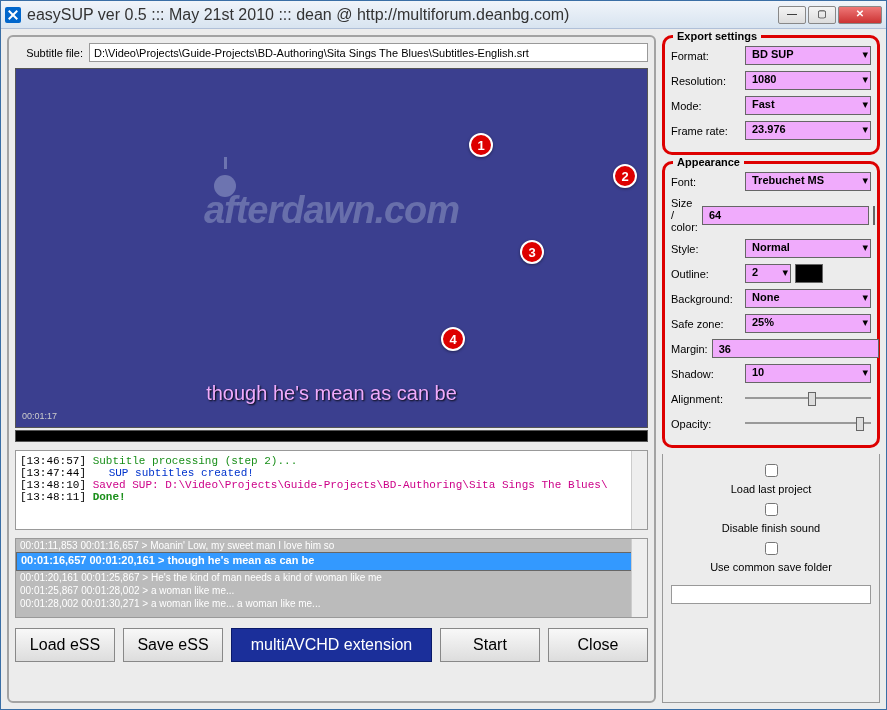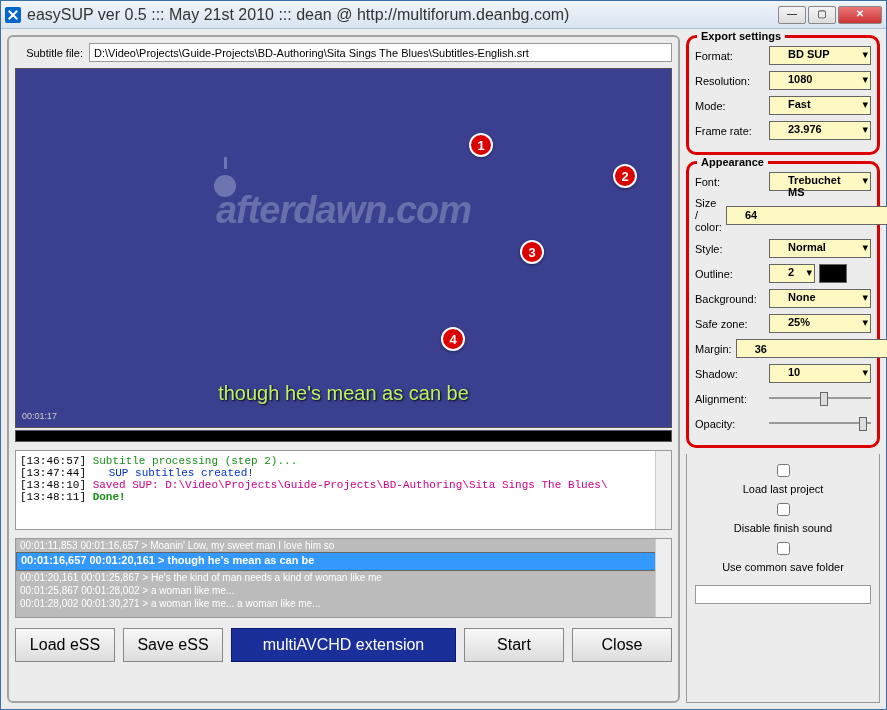--- a/index.html
+++ b/index.html
@@ -10,32 +10,32 @@
 .titlebar .ticon { width: 16px; height: 16px; background: #0066cc; border-radius: 2px; margin-right: 6px; position: relative; }
 .titlebar .ticon::before, .titlebar .ticon::after { content: ''; position: absolute; background: #fff; }
 .titlebar .ticon::before { width: 12px; height: 2px; top: 7px; left: 2px; transform: rotate(45deg); }
 .titlebar .ticon::after { width: 12px; height: 2px; top: 7px; left: 2px; transform: rotate(-45deg); }
 .titlebar .title { flex: 1; color: #333; font-size: 16px; }
 .wbtns { display: flex; gap: 0; }
 .wbtn { width: 28px; height: 18px; border: 1px solid #888; background: linear-gradient(#f4f4f4,#ddd); border-radius: 2px; margin-left: 2px; font-size: 10px; line-height: 14px; text-align: center; cursor: pointer; }
 .wbtn.close { width: 44px; background: linear-gradient(#e77,#c33); color: #fff; font-weight: bold; }
 .wbody { display: flex; height: calc(100% - 28px); padding: 6px; gap: 6px; }
 .leftpane { flex: 1; position: relative; border: 2px solid #a3a3a3; border-radius: 6px; padding: 6px; background: #ececec; }
-.rightpane { width: 194px; display: flex; flex-direction: column; gap: 6px; }
+.rightpane { width: 218px; display: flex; flex-direction: column; gap: 6px; }
 
 .filerow { display: flex; align-items: center; gap: 6px; margin-bottom: 6px; }
 .filerow label { width: 68px; text-align: right; }
 .filefield { flex: 1; height: 19px; border: 1px solid #999; background: #fff; padding: 2px 4px; font-size: 11px; }
 
 .preview { width: 100%; height: 360px; background: #3b3f8f; position: relative; border: 1px solid #555; }
 .watermark { position: absolute; top: 120px; left: 0; right: 0; text-align: center; font-size: 38px; font-weight: bold; font-style: italic; color: rgba(150,160,200,0.5); letter-spacing: -1px; }
 .sun { position: absolute; top: 88px; left: 190px; width: 48px; height: 48px; }
 .sun .c { width: 22px; height: 22px; background: rgba(160,170,210,0.5); border-radius: 50%; position: absolute; bottom: 8px; left: 8px; }
 .sun .r { position: absolute; width: 3px; height: 12px; background: rgba(160,170,210,0.5); left: 18px; top: 0; }
-.subtext { position: absolute; bottom: 22px; left: 0; right: 0; text-align: center; color: #bef264; font-size: 20px; font-family: "Trebuchet MS", sans-serif; text-shadow: 1px 1px 2px #000; }
+.subtext { position: absolute; bottom: 22px; left: 0; right: 0; text-align: center; color: #f0abfc; font-size: 20px; font-family: "Trebuchet MS", sans-serif; text-shadow: 1px 1px 2px #000; }
 .timecode { position: absolute; bottom: 6px; left: 6px; color: #ccc; font-size: 9px; }
 .playbar { height: 12px; background: #000; margin-top: 2px; border: 1px solid #555; }
 
 .log { height: 80px; background: #fff; border: 1px solid #999; margin-top: 8px; padding: 4px; font-family: "Courier New", monospace; font-size: 11px; overflow: hidden; position: relative; }
 .log .ts { color: #000; }
 .log .l1 { color: #1a8f1a; }
 .log .l2 { color: #0033cc; margin-left: 16px; }
 .log .l3 { color: #c08; }
 .log .l4 { color: #1a8f1a; font-weight: bold; }
 .sb { position: absolute; right: 0; top: 0; bottom: 0; width: 16px; background: #eee; border-left: 1px solid #ccc; }
@@ -49,21 +49,21 @@
 .btn { height: 34px; border: 1px solid #888; background: linear-gradient(#f8f8f8,#ddd); font-size: 16px; cursor: pointer; }
 .btn.short { width: 100px; }
 .btn.ext { flex: 1; background: #1b2f9a; color: #fff; border: 1px solid #0a1a6a; }
 .btn.start { width: 100px; }
 .btn.close2 { width: 100px; }
 
 .fieldset { border: 3px solid #d00; border-radius: 10px; padding: 8px 6px 6px; position: relative; }
 .fslegend { position: absolute; top: -8px; left: 8px; background: #ececec; padding: 0 4px; font-weight: bold; }
 .frow { display: flex; align-items: center; margin-bottom: 6px; gap: 4px; }
 .frow label { width: 70px; }
-.sel, .txt { flex: 1; height: 19px; border: 1px solid #666; background: #fef9c3; font-size: 11px; font-weight: bold; padding: 1px 18px; }
+.sel, .txt { flex: 1; height: 19px; border: 1px solid #666; background: #f0abfc; font-size: 11px; font-weight: bold; padding: 1px 6px; }
 .sel { position: relative; }
 .sel::after { content: '▾'; position: absolute; right: 2px; top: 1px; font-weight: normal; }
 .colorbox { width: 28px; height: 19px; border: 1px solid #666; background: #000; }
 .colorbox.white { background: #fff; }
 .slider { flex: 1; height: 19px; position: relative; }
 .slider .track { position: absolute; top: 8px; left: 0; right: 0; height: 2px; background: #999; }
 .slider .thumb { position: absolute; top: 3px; width: 8px; height: 14px; background: #ddd; border: 1px solid #666; }
 
 .tabs { display: flex; border-bottom: 1px solid #999; margin-top: 4px; }
 .tab { padding: 4px 10px; border: 1px solid #999; border-bottom: none; background: #f4f4f4; margin-right: 2px; font-size: 11px; cursor: pointer; }

